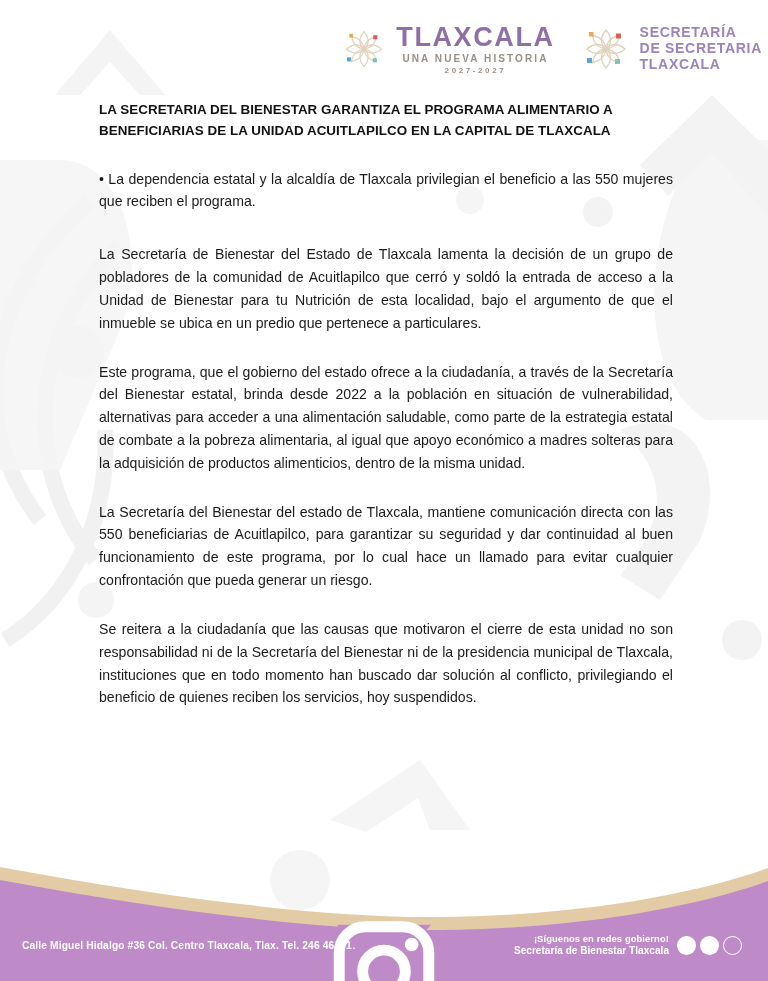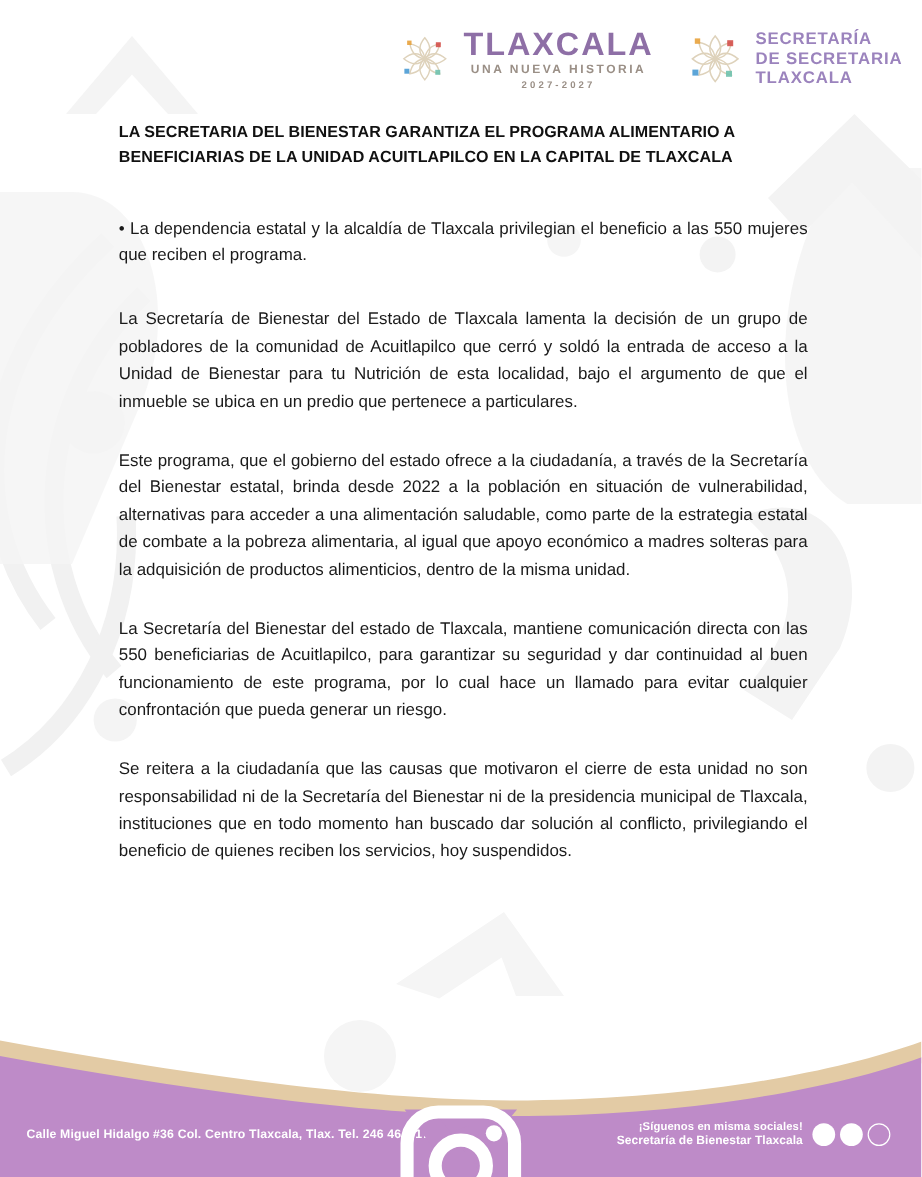--- a/index.html
+++ b/index.html
@@ -35,21 +35,21 @@
   
   .header {
     position: absolute;
     top: 0;
     left: 0;
     right: 0;
     height: 98px;
     display: flex;
     align-items: center;
     justify-content: flex-end;
-    padding-right: 16px;
+    padding-right: 6px;
     gap: 26px;
     z-index: 3;
   }
 
   .logo-block {
     display: flex;
     align-items: center;
     gap: 9px;
   }
 
@@ -100,21 +100,21 @@
     width: 574px;
     z-index: 2;
   }
 
   .doc-title {
     font-size: 13.4px;
     font-weight: bold;
     color: #111111;
     line-height: 1.55;
     letter-spacing: 0.05px;
-    margin-bottom: 37px;
+    margin-bottom: 26px;
   }
 
   .para {
     font-size: 14.1px;
     color: #1a1a1a;
     line-height: 1.62;
     text-align: justify;
     margin-bottom: 26px;
   }
   .para:last-child { margin-bottom: 17px; }
@@ -309,21 +309,21 @@
 
       <path d="M 0 24 C 180 57 330 75 440 74 C 570 73 690 53 768 25 L 768 125 L 0 125 Z" fill="#BE8BC8"></path>
     </svg>
 
     <div class="footer-content">
 
       <div class="footer-address">Calle Miguel Hidalgo #36 Col. Centro Tlaxcala, Tlax. Tel. 246 46 6 17 40.</div>
 
       <div class="footer-social">
         <div class="social-text">
-          <span class="social-title">¡Síguenos en misma sociales!</span>
+          <span class="social-title">¡Síguenos en redes gobierno!</span>
           <span class="social-sub">Secretaría de Bienestar Tlaxcala</span>
         </div>
 
         <div class="social-icons">
 
           <span class="social-icon filled">
             <svg width="11" height="11" viewBox="0 0 24 24" aria-hidden="true">
               <path fill="#BE8BC8" d="M14.5 8.5h2.2V5.6h-2.6c-2.6 0-4.2 1.6-4.2 4.2v1.8H7.6v3h2.3V22h3.3v-7.4h2.5l.4-3h-2.9v-1.5c0-1 .4-1.6 1.3-1.6z"></path>
             </svg>
           </span>

